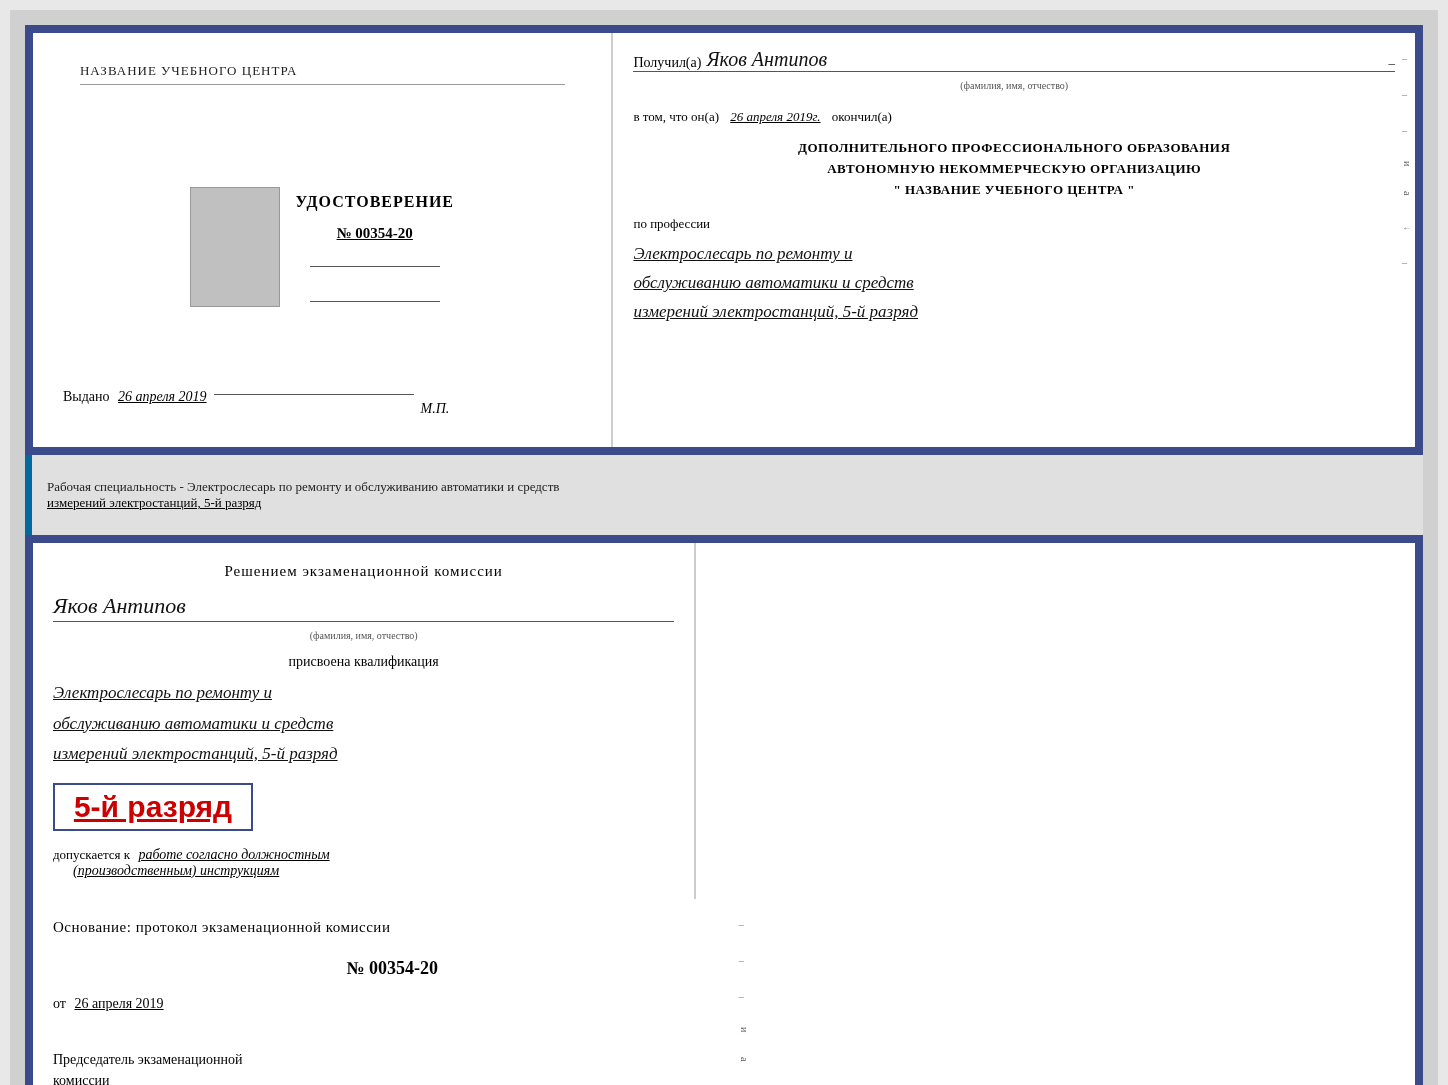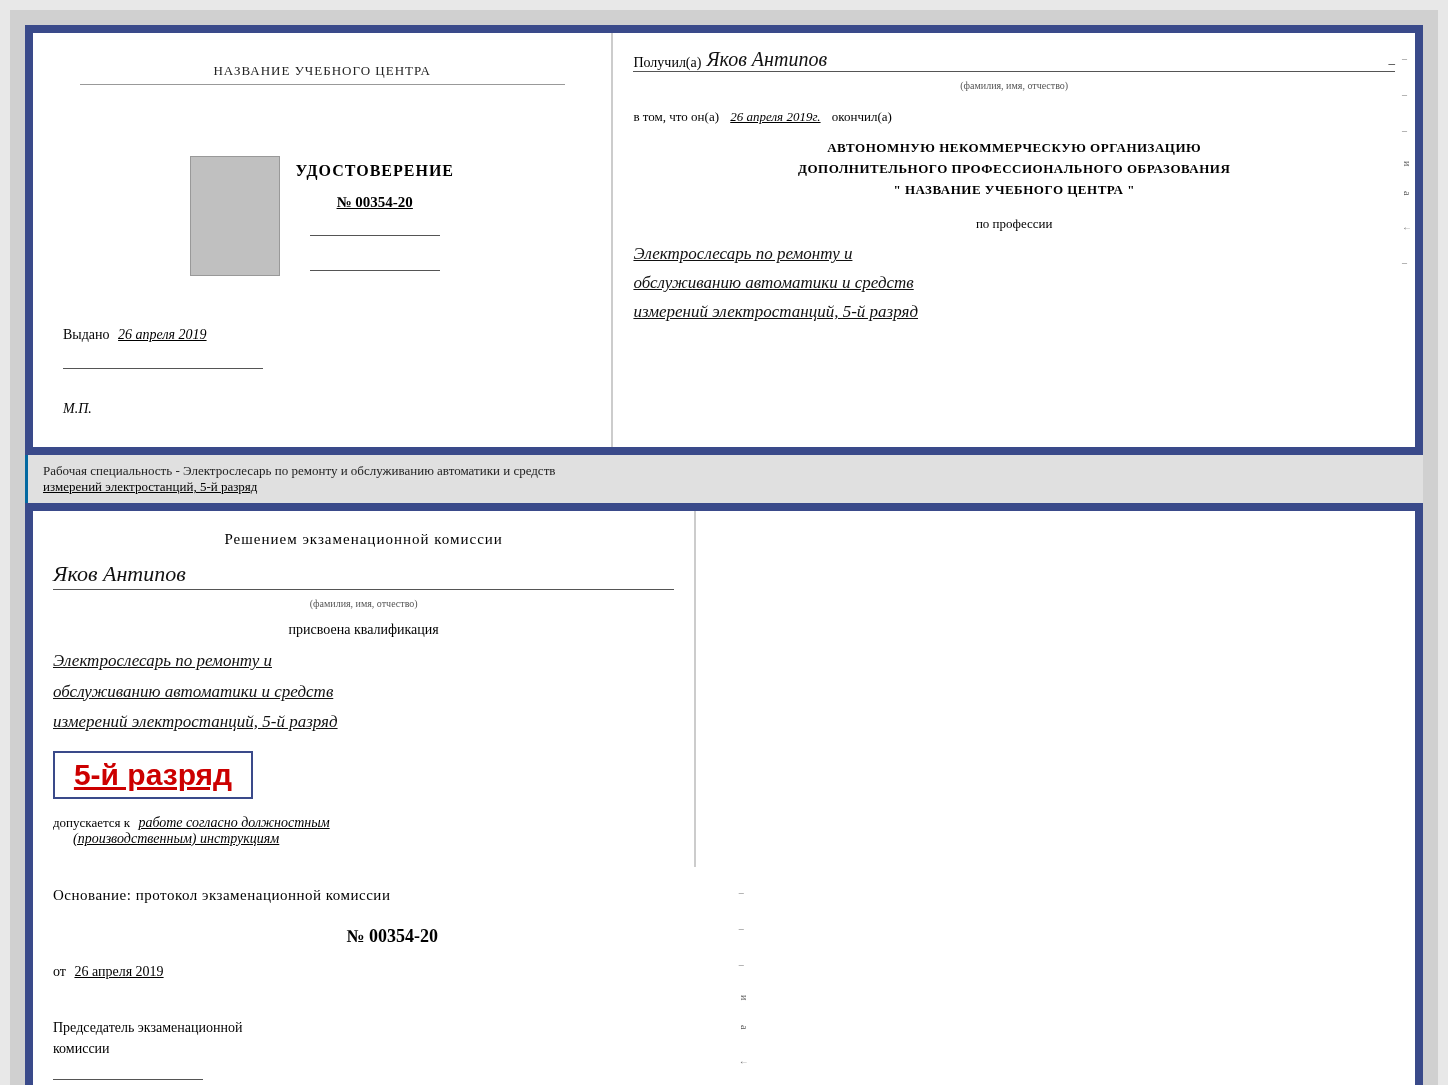--- a/index.html
+++ b/index.html
@@ -45,21 +45,21 @@
       padding: 15px 20px;
       display: flex;
       flex-direction: column;
       gap: 8px;
       position: relative;
     }
 
     .training-center-label {
       font-size: 13px;
       letter-spacing: 1px;
-      text-align: center;
+      text-align: left;
       color: #222;
       margin-top: 10px;
       border-bottom: 1px solid #999;
       padding-bottom: 5px;
       width: 90%;
     }
 
     .cert-middle {
       display: flex;
       flex-direction: row;
@@ -93,23 +93,22 @@
     .udost-number {
       font-size: 15px;
       font-weight: bold;
       text-align: center;
       text-decoration: underline;
     }
 
     .cert-bottom {
       width: 100%;
       display: flex;
-      flex-direction: column;
       align-items: flex-start;
-      gap: 20px;
+      gap: 7px;
       padding: 0 10px;
       margin-bottom: 10px;
     }
 
     .vydano-line {
       font-size: 14px;
     }
 
     .mp-line {
       font-size: 14px;
@@ -146,39 +145,38 @@
       letter-spacing: 0.5px;
       text-align: center;
       line-height: 1.6;
       margin-top: 5px;
       font-weight: bold;
     }
 
     .professiya-label {
       font-size: 13px;
       margin-top: 5px;
-      text-align: center;
     }
 
     .profession-handwritten {
       font-family: 'Segoe Script', 'Comic Sans MS', cursive;
       font-size: 17px;
       color: #111;
       font-style: italic;
       text-decoration: underline;
       line-height: 1.7;
     }
 
     
     .middle-text {
       background: #e0e0e0;
-      padding: 8px 15px;
+      padding: 24px 15px;
       font-size: 13px;
       color: #222;
-      border-left: 3px solid #0369a1;
+      border-left: 7px solid #0369a1;
     }
 
     .middle-text-underline {
       text-decoration: underline;
       color: #000;
     }
 
     
     .document-bottom {
       background: #fff;
@@ -359,22 +357,22 @@
       </div>
       <div class="small-label">(фамилия, имя, отчество)</div>
 
       <div class="vtom-line" style="margin-top:10px;">
         <span style="font-size:13px;">в том, что он(а)</span>
         <span class="vtom-date" style="font-size:13px;margin:0 8px;">26 апреля 2019г.</span>
         <span style="font-size:13px;">окончил(а)</span>
       </div>
 
       <div class="ano-block">
+        <div>ДОПОЛНИТЕЛЬНОГО ПРОФЕССИОНАЛЬНОГО ОБРАЗОВАНИЯ</div>
         <div>АВТОНОМНУЮ НЕКОММЕРЧЕСКУЮ ОРГАНИЗАЦИЮ</div>
-        <div>ДОПОЛНИТЕЛЬНОГО ПРОФЕССИОНАЛЬНОГО ОБРАЗОВАНИЯ</div>
         <div>"    НАЗВАНИЕ УЧЕБНОГО ЦЕНТРА    "</div>
       </div>
 
       <div class="professiya-label" style="margin-top:8px;">по профессии</div>
 
       <div class="profession-handwritten">
         <div>Электрослесарь по ремонту и</div>
         <div>обслуживанию автоматики и средств</div>
         <div>измерений электростанций, 5-й разряд</div>
       </div>

